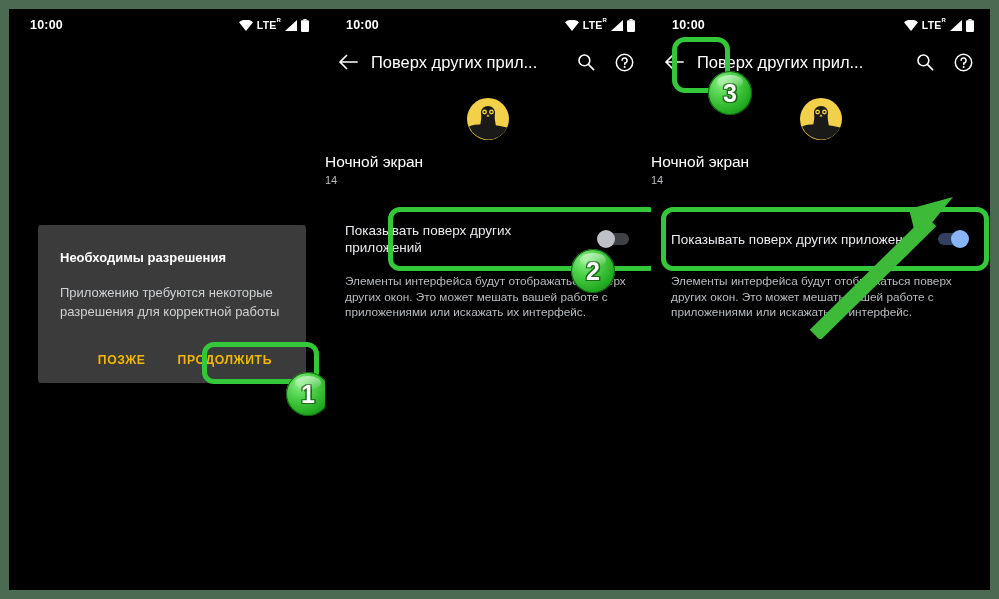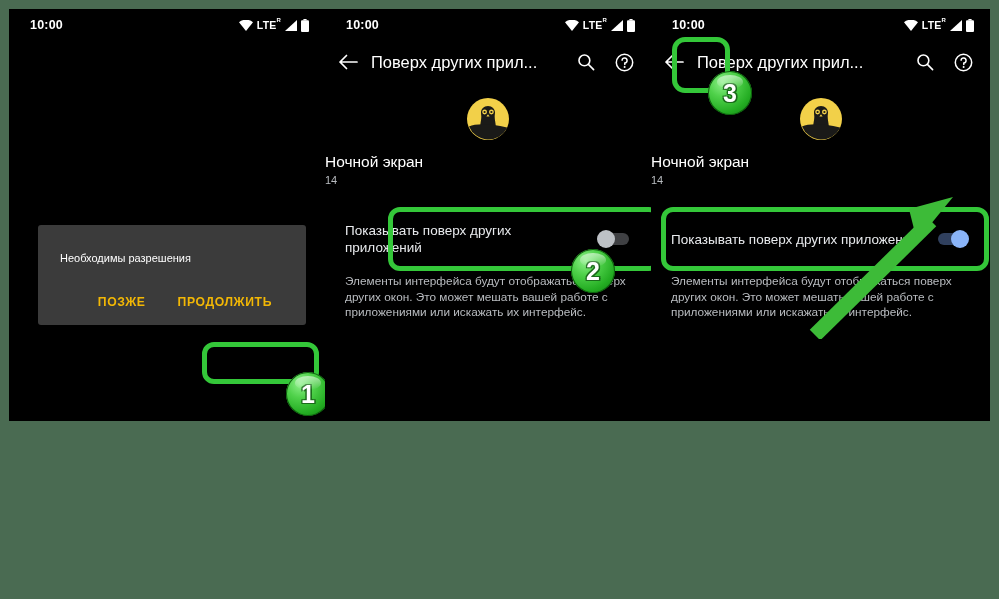--- a/index.html
+++ b/index.html
@@ -3,21 +3,21 @@
 <meta charset="utf-8">
 <style>
   html,body{margin:0;padding:0;background:#4a6b52;}
   body{
     width:999px;height:599px;overflow:hidden;
     font-family:"Liberation Sans","DejaVu Sans",sans-serif;
     -webkit-font-smoothing:antialiased;
   }
   .frame{
     position:absolute;left:9px;top:9px;
-    width:981px;height:412px;
+    width:981px;height:581px;
     background:#000;overflow:hidden;
   }
   
   .panel{position:absolute;top:0;height:581px;background:#000;overflow:hidden;}
   #panel1{left:0;width:316px;}
   #panel2{left:316px;width:326px;}
   #panel3{left:642px;width:339px;}
 
   
   .statusbar{
@@ -75,23 +75,23 @@
     position:absolute;left:20px;right:18px;top:265px;
     color:#b9bcc0;font-size:11.8px;line-height:15.5px;
   }
 
   
   .dialog{
     position:absolute;left:29px;top:216px;width:268px;
     background:#3b3b3b;border-radius:3px;
     padding:22px 22px 8px 22px;box-sizing:border-box;
   }
-  .dlg-title{color:#fff;font-size:11px;font-weight:normal;line-height:22px;}
+  .dlg-title{color:#fff;font-size:13px;font-weight:bold;line-height:22px;}
   .dlg-body{color:#cfd1d3;font-size:13px;line-height:19px;margin-top:14px;}
-  .dlg-actions{display:flex;justify-content:flex-end;align-items:center;margin-top:18px;gap:8px;}
+  .dlg-actions{display:flex;justify-content:flex-end;align-items:center;margin-top:24px;gap:8px;}
   .dlg-btn{
     color:#f2b705;font-size:12.2px;font-weight:bold;letter-spacing:.6px;
     padding:8px 12px;background:none;border:none;cursor:pointer;
     font-family:inherit;
   }
 
   
   .hl{
     position:absolute;border:5px solid #34c739;border-radius:12px;
     box-sizing:border-box;pointer-events:none;
@@ -134,20 +134,21 @@
         </svg>
         <svg class="ico-batt" viewBox="0 0 8 13">
           <rect x="2.4" y="0" width="3.2" height="1.4" fill="#fff"></rect>
           <rect x="0" y="1.2" width="8" height="11.8" rx="1.1" fill="#fff"></rect>
         </svg>
       </div>
     </div>
 
     <div class="dialog">
       <div class="dlg-title">Необходимы разрешения</div>
+      <div class="dlg-body">Приложению требуются некоторые разрешения для корректной работы</div>
       <div class="dlg-actions">
         <button class="dlg-btn">ПОЗЖЕ</button>
         <button class="dlg-btn">ПРОДОЛЖИТЬ</button>
       </div>
     </div>
 
     <div class="hl" style="left:193px;top:333px;width:117px;height:42px;"></div>
     <div class="badge" style="left:277px;top:363px;">
       <span>1</span>
     </div>

